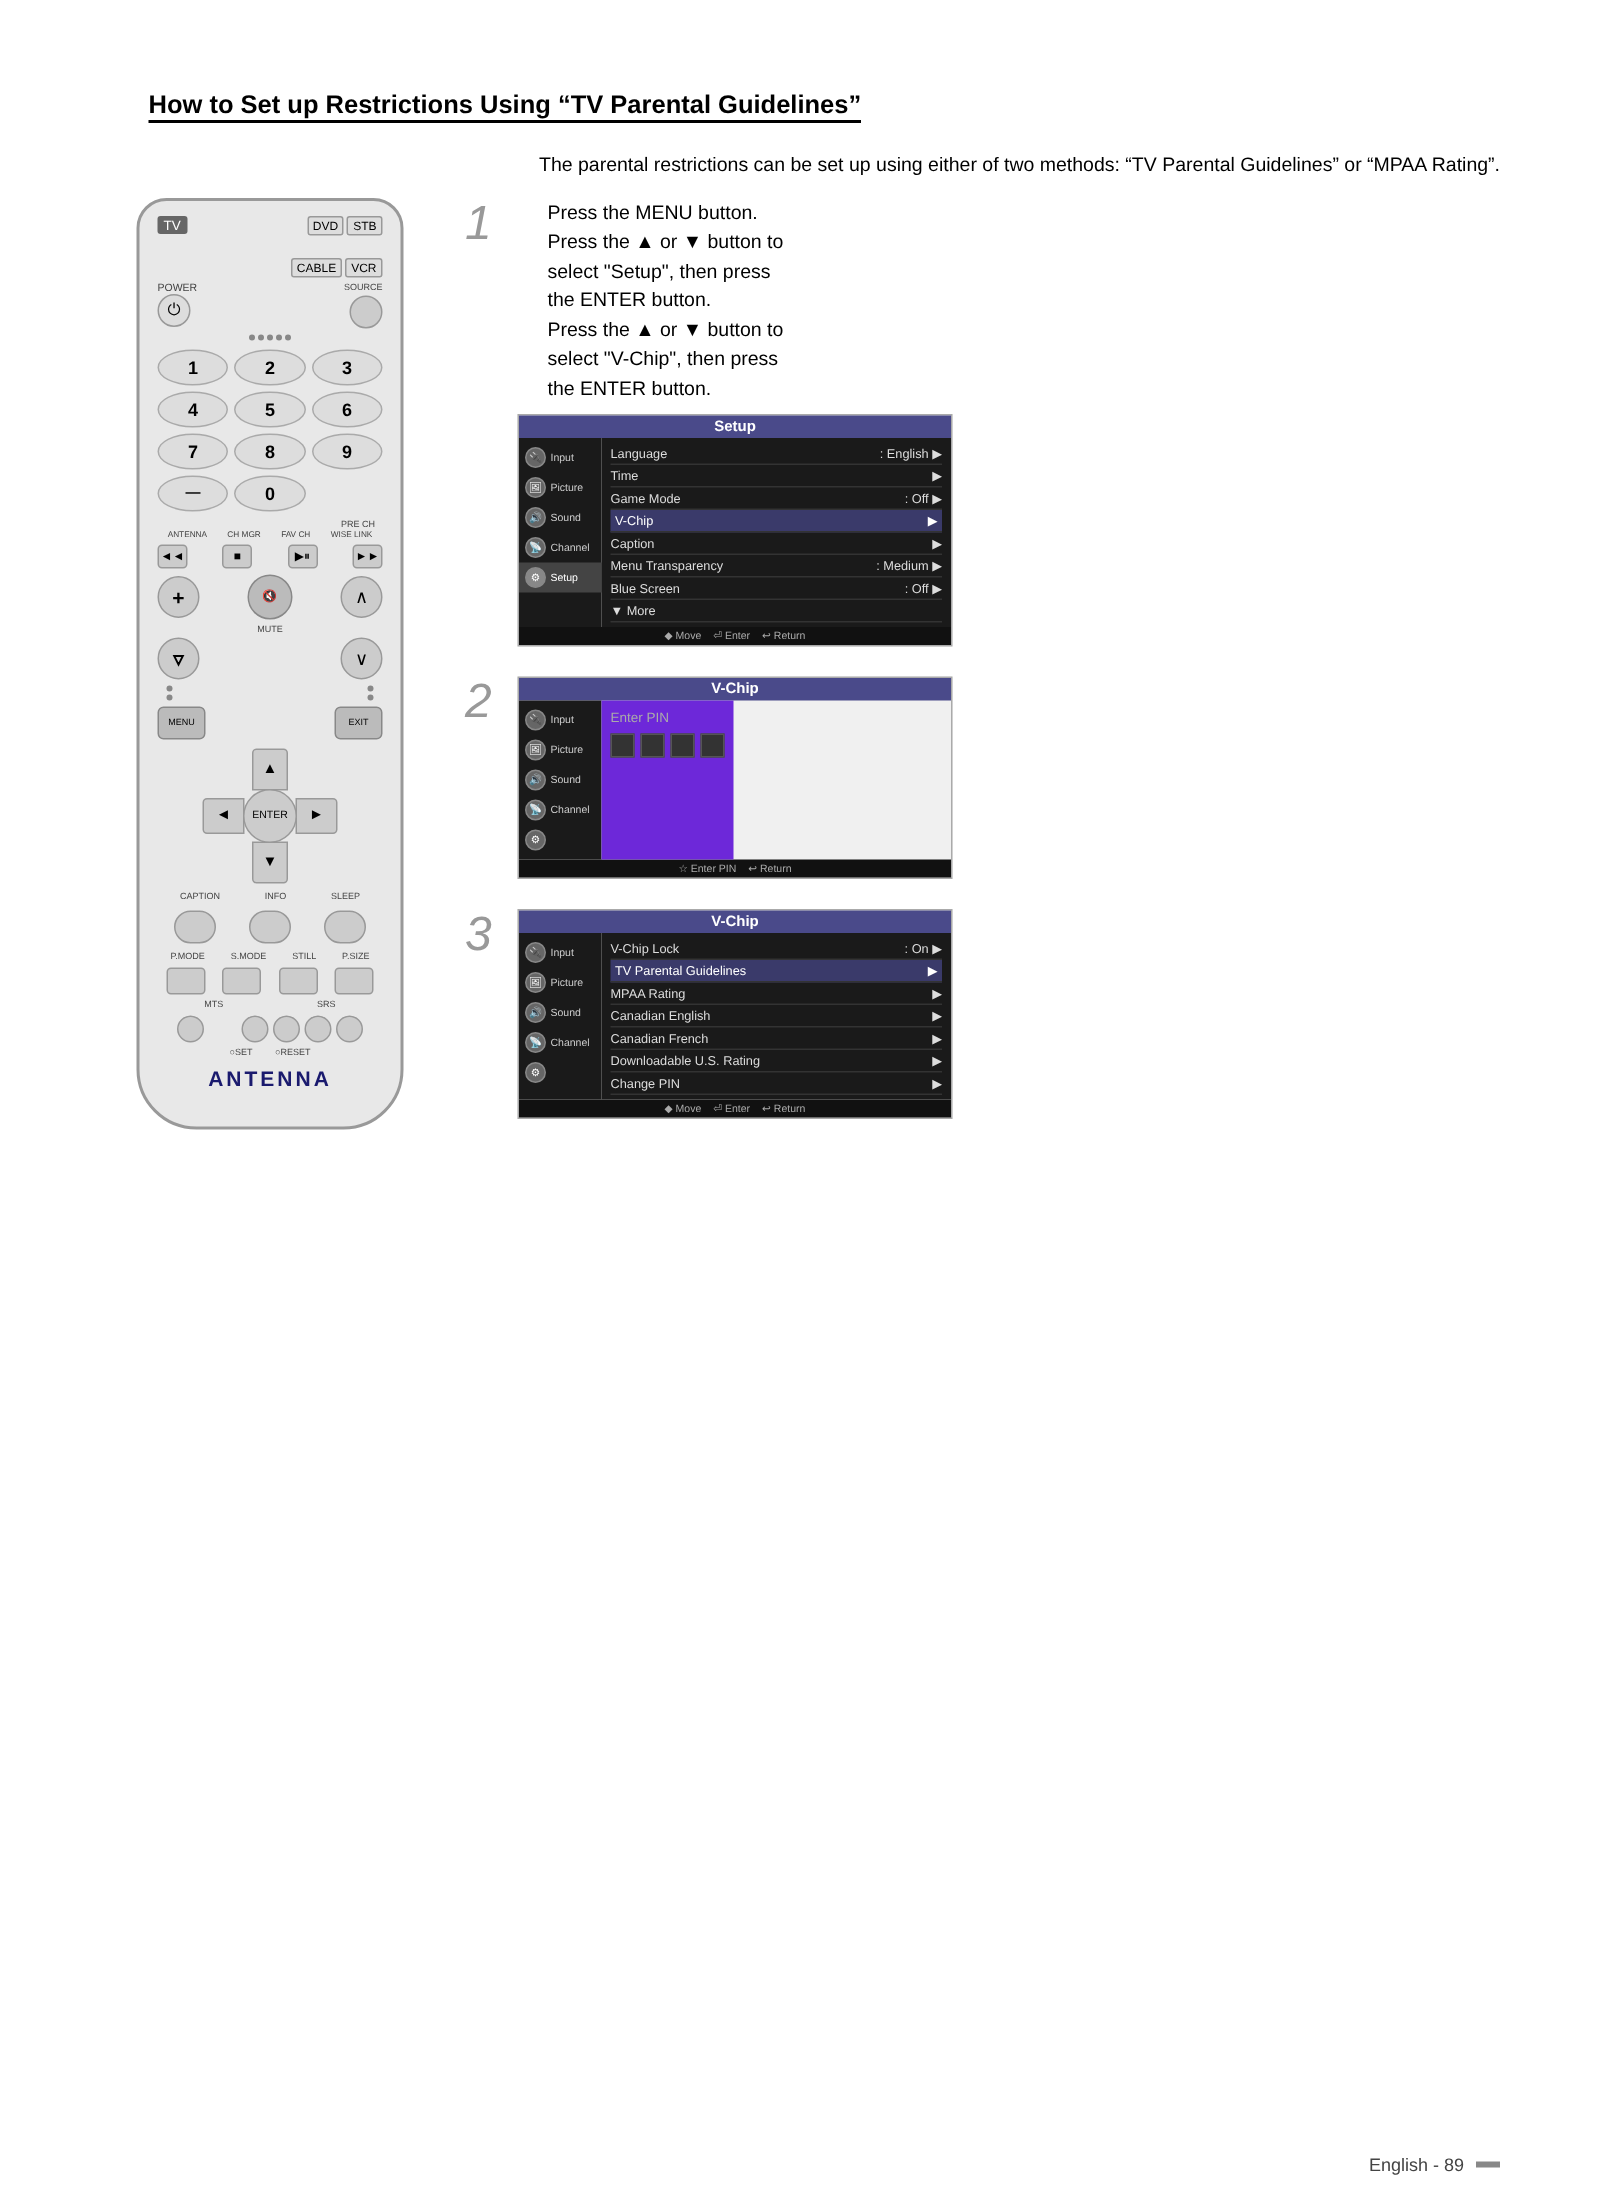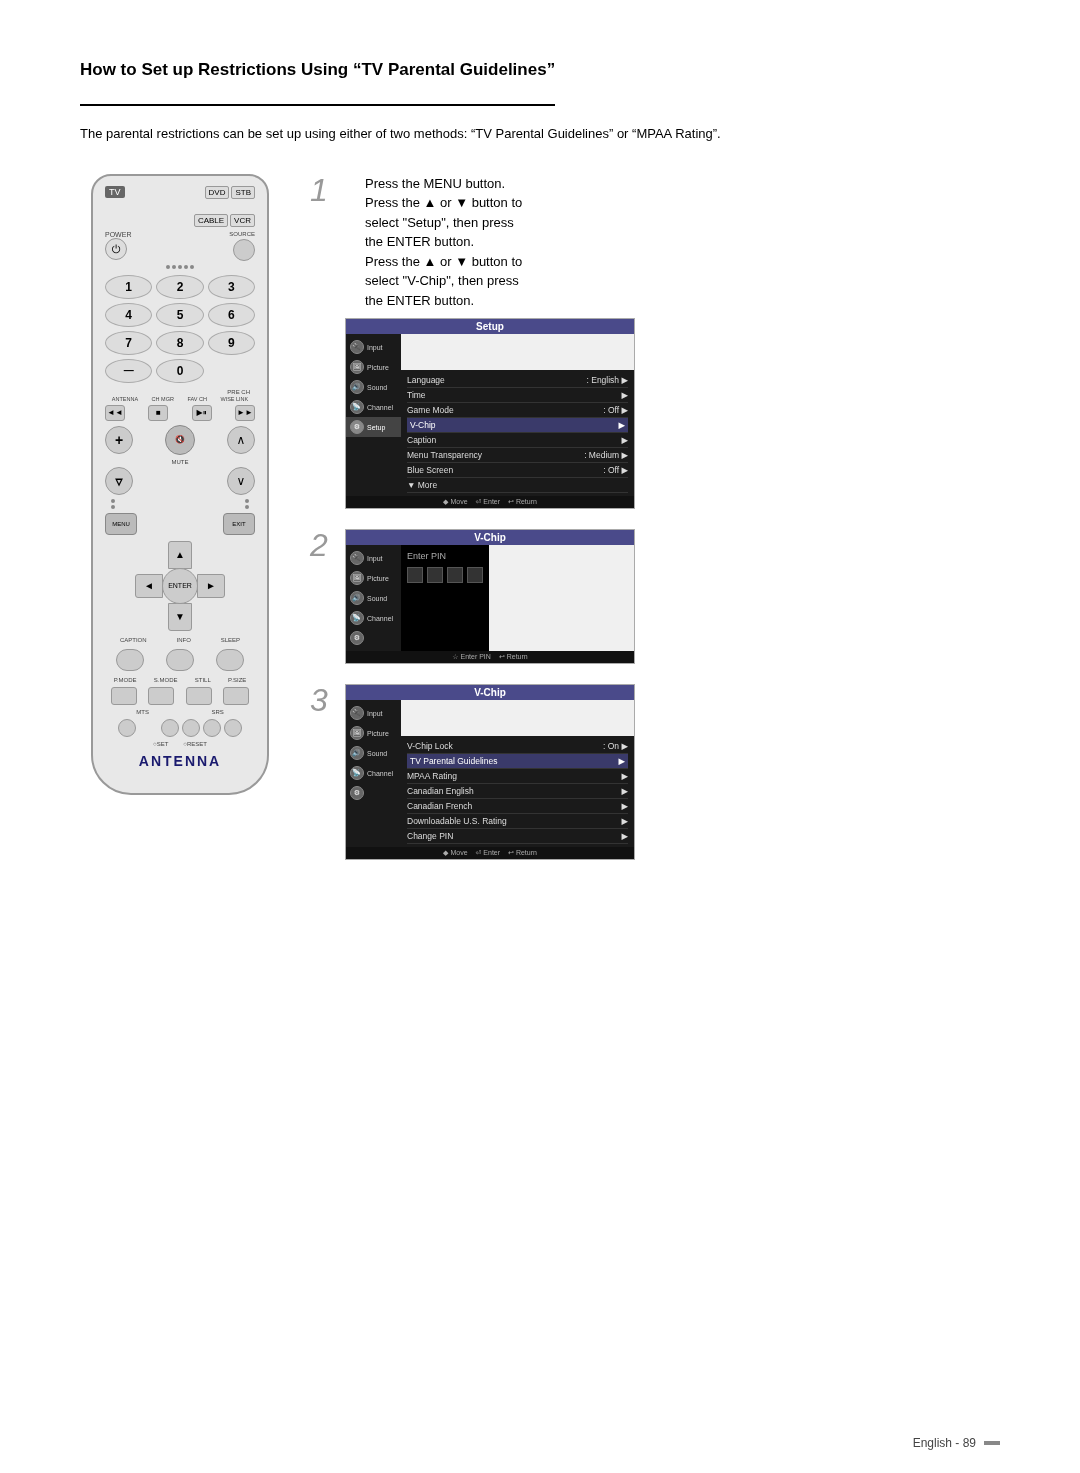--- a/index.html
+++ b/index.html
@@ -14,28 +14,30 @@
 
     .page-content {
       padding: 60px 80px;
     }
 
     .page-title {
       font-size: 17px;
       font-weight: bold;
       margin-bottom: 18px;
       border-bottom: 2px solid #000;
-      padding-bottom: 24px;
+      padding-bottom: 0;
       display: inline-block;
+      margin-left: 19px;
     }
 
     .intro-text {
       font-size: 13px;
-      margin-bottom: 30px;
+      margin-bottom: 12px;
       line-height: 1.5;
+      text-align: right;
     }
 
     .main-layout {
       display: flex;
       gap: 30px;
       margin-bottom: 20px;
     }
 
     
     .remote-container {
@@ -439,21 +441,20 @@
       font-size: 7px;
       color: white;
       flex-shrink: 0;
     }
 
     .tv-main {
       flex: 1;
       background: #1a1a1a;
       padding: 3px 6px;
       color: white;
-      margin-top: 36px;
     }
 
     .tv-menu-item {
       display: flex;
       justify-content: space-between;
       padding: 2px 0;
       font-size: 8.5px;
       border-bottom: 1px solid #333;
       color: #ddd;
     }
@@ -469,21 +470,21 @@
       color: #aaa;
       font-size: 7px;
       padding: 2px 4px;
       display: flex;
       justify-content: center;
       gap: 8px;
     }
 
     
     .tv-vchip-body {
-      background: #000000;
+      background: #6d28d9;
       padding: 6px;
       color: white;
       min-height: 70px;
     }
 
     .tv-enter-pin {
       font-size: 9px;
       color: #aaa;
       margin-bottom: 6px;
     }

